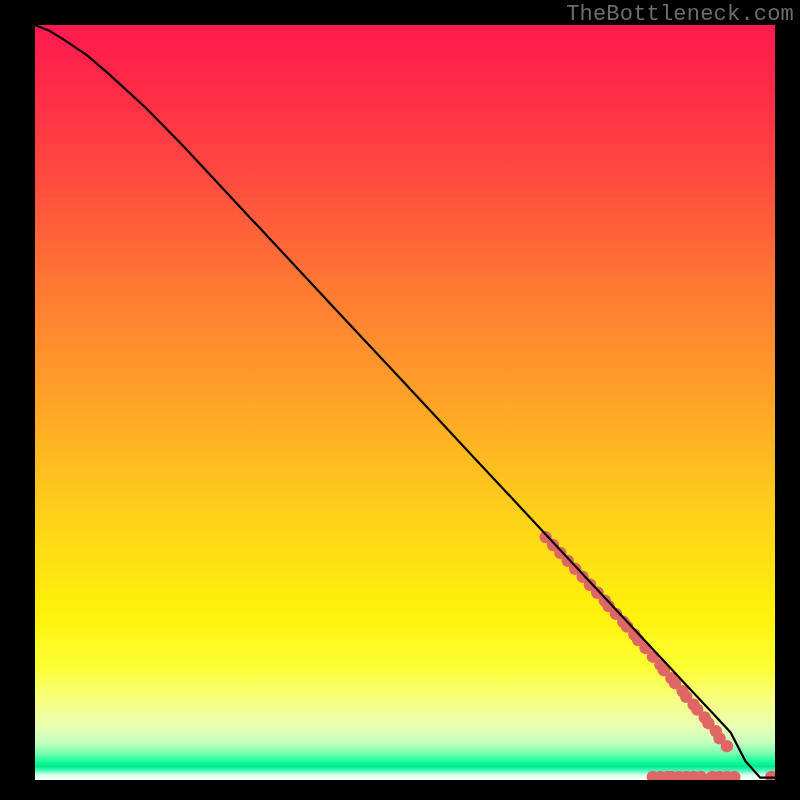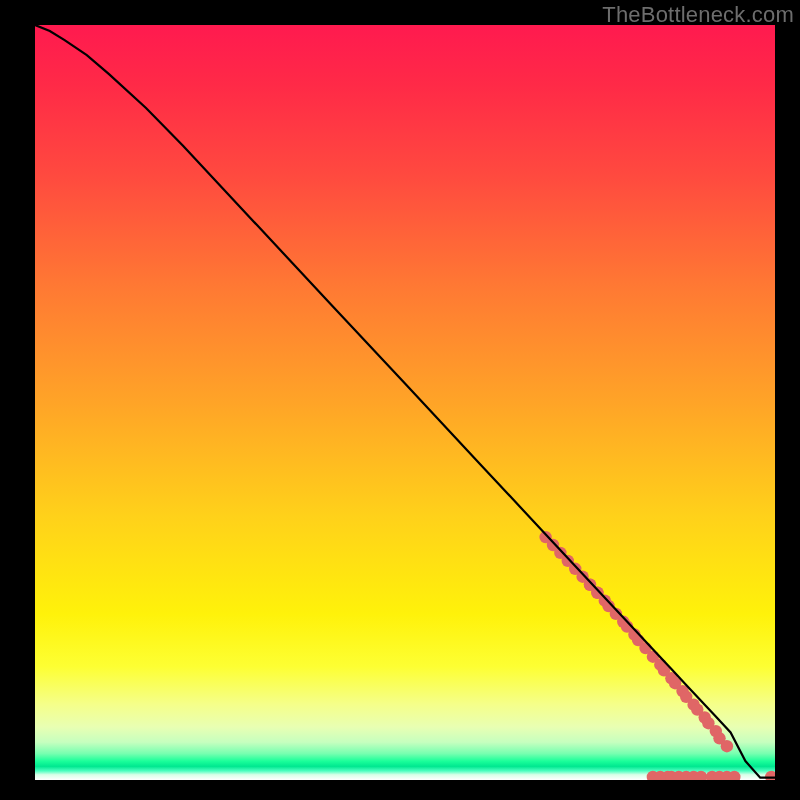--- a/index.html
+++ b/index.html
@@ -9,20 +9,21 @@
     height: 800px;
     background: #000;
     overflow: hidden;
     font-family: Arial, Helvetica, sans-serif;
   }
   .stage {
     position: relative;
     width: 800px;
     height: 800px;
     background: #000;
+    font-family: Liberation Mono, monospace;
   }
   .watermark {
     position: absolute;
     top: 2px;
     right: 6px;
     color: #6d6d6d;
     font-size: 22px;
     font-weight: 500;
     letter-spacing: 0.2px;
     z-index: 10;

